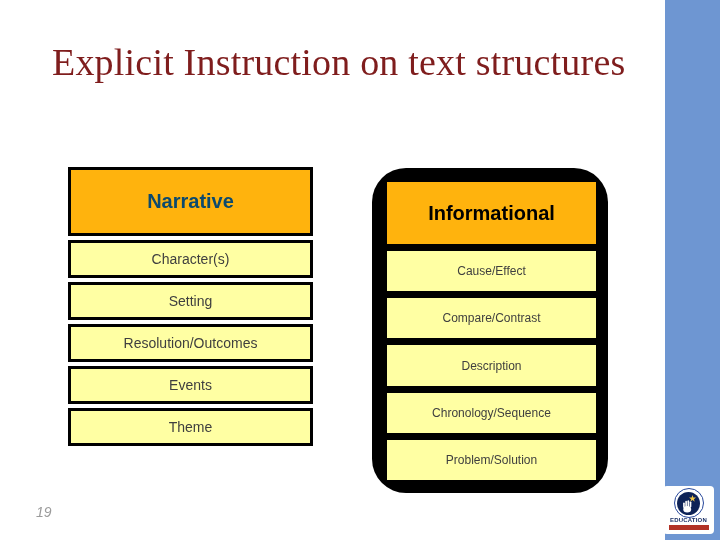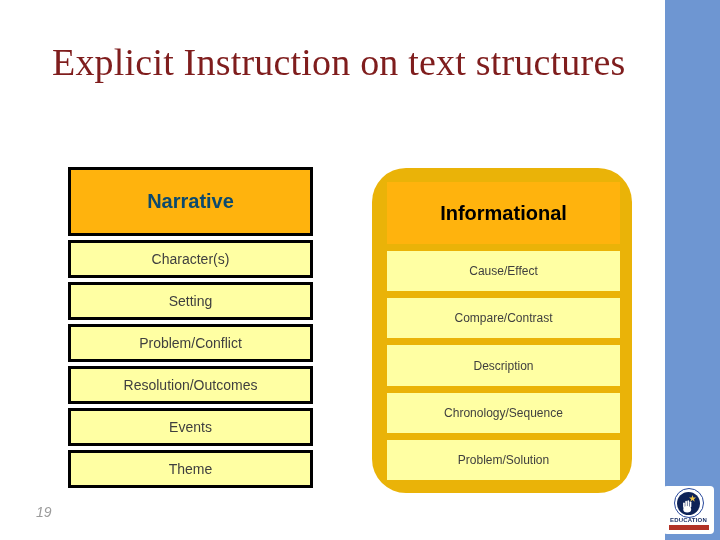--- a/index.html
+++ b/index.html
@@ -29,22 +29,22 @@
     height:69px; margin-bottom:4px; background:#FFB30D;
     font-weight:bold; font-size:20px; color:#0c4a6e;
   }
   .nrow {
     height:38px; margin-bottom:4px; background:#FFFFA3;
     font-size:14px; color:#3f3f3f;
   }
   .nrow:last-child { margin-bottom:0; }
   
   .info-panel {
-    position:absolute; left:372px; top:168px; width:260px; height:325px;
-    background:#eab308; border-radius:34px;
+    position:absolute; left:372px; top:168px; width:236px; height:325px;
+    background:#000000; border-radius:34px;
     padding:14px 12px 13px 15px;
     display:flex; flex-direction:column; gap:7px;
   }
   .iheader {
     flex:0 0 62px; background:#FFB30D; display:flex;
     align-items:center; justify-content:center;
     font-weight:bold; font-size:20px; color:#000;
   }
   .irow {
     flex:1 1 auto; background:#FFFFA3; display:flex;
@@ -86,21 +86,20 @@
 <div class="slide">
 
   <div class="sidebar"></div>
 
   <div class="title">Explicit Instruction on text structures</div>
 
   <div class="narrative-table">
     <div class="nbox nheader">Narrative</div>
     <div class="nbox nrow">Character(s)</div>
     <div class="nbox nrow">Setting</div>
-    <div class="nbox nrow">Problem/Conflict</div>
     <div class="nbox nrow">Resolution/Outcomes</div>
     <div class="nbox nrow">Events</div>
     <div class="nbox nrow">Theme</div>
   </div>
 
   <div class="info-panel">
     <div class="iheader">Informational</div>
     <div class="irow">Cause/Effect</div>
     <div class="irow">Compare/Contrast</div>
     <div class="irow">Description</div>

